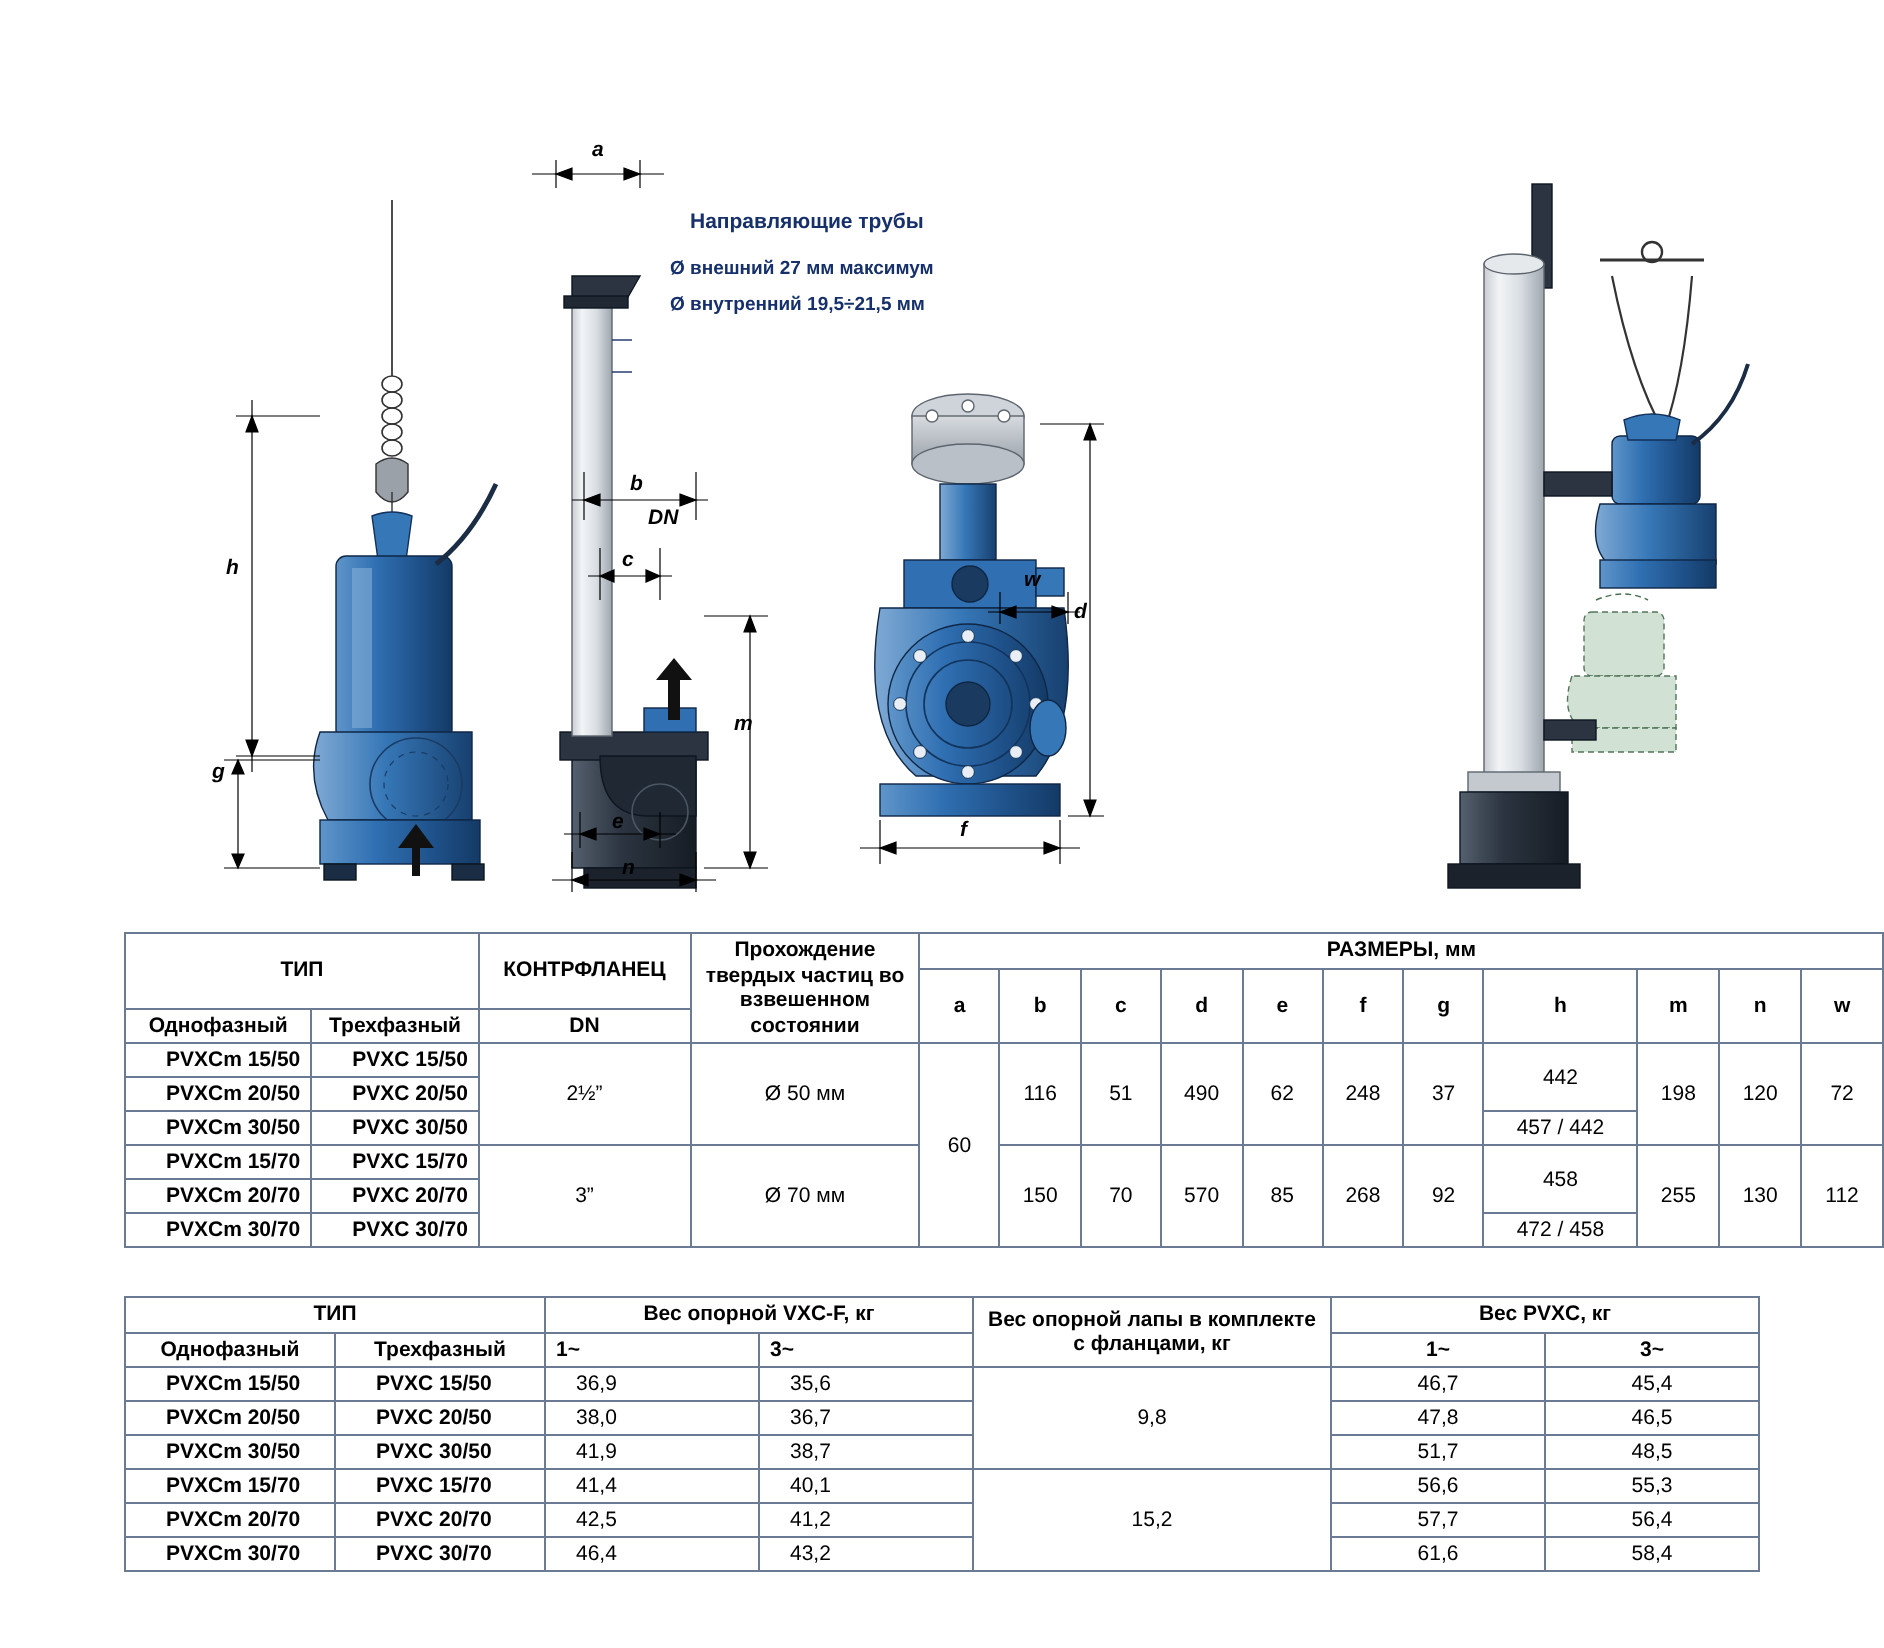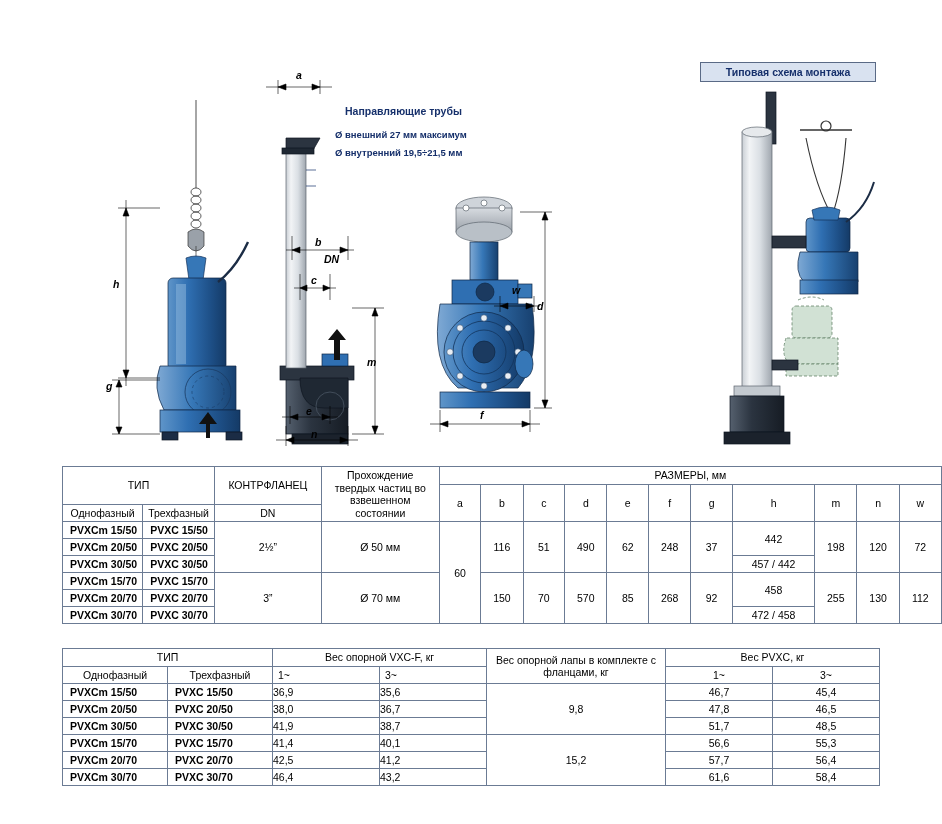--- a/index.html
+++ b/index.html
@@ -90,54 +90,53 @@
   }
   .tbl td, .tbl th {
     border: 1px solid #6b7b94;
     padding: 2px 5px;
     text-align: center;
     vertical-align: middle;
     font-weight: normal;
     background: #ffffff;
   }
   .tbl th {
-    font-weight: normal;
+    font-weight: bold;
     font-size: 10.5px;
     line-height: 1.2;
   }
   .tbl td.type {
     text-align: left;
     font-weight: bold;
-    padding-left: 7px;
+    padding-left: 20px;
     white-space: nowrap;
   }
   .tbl td.numleft {
     text-align: left;
-    padding-left: 0;
+    padding-left: 15px;
   }
   #table1 { left: 62px; top: 466px; }
   #table2 { left: 62px; top: 648px; }
 
   .t1-type  { width: 94px; }
   .t1-dn    { width: 98px; }
   .t1-part  { width: 112px; }
   .t1-small { width: 33px; }
   .t1-h     { width: 78px; }
 
   .t2-type  { width: 94px; }
   .t2-w     { width: 96px; }
   .t2-leg   { width: 168px; }
 </style>
 </head>
 <body>
 
 <div class="page">
 
 
-  <div class="scheme-caption">Типовая схема монтажа</div>
 
   <div class="drawing">
 
     <svg class="art" width="942" height="390" viewBox="0 0 942 390">
       <defs>
         <linearGradient id="gBody" x1="0" y1="0" x2="1" y2="0">
           <stop offset="0%" stop-color="#5f95c9"></stop>
           <stop offset="35%" stop-color="#2f6fb2"></stop>
           <stop offset="75%" stop-color="#1d4e85"></stop>
           <stop offset="100%" stop-color="#143a66"></stop>

